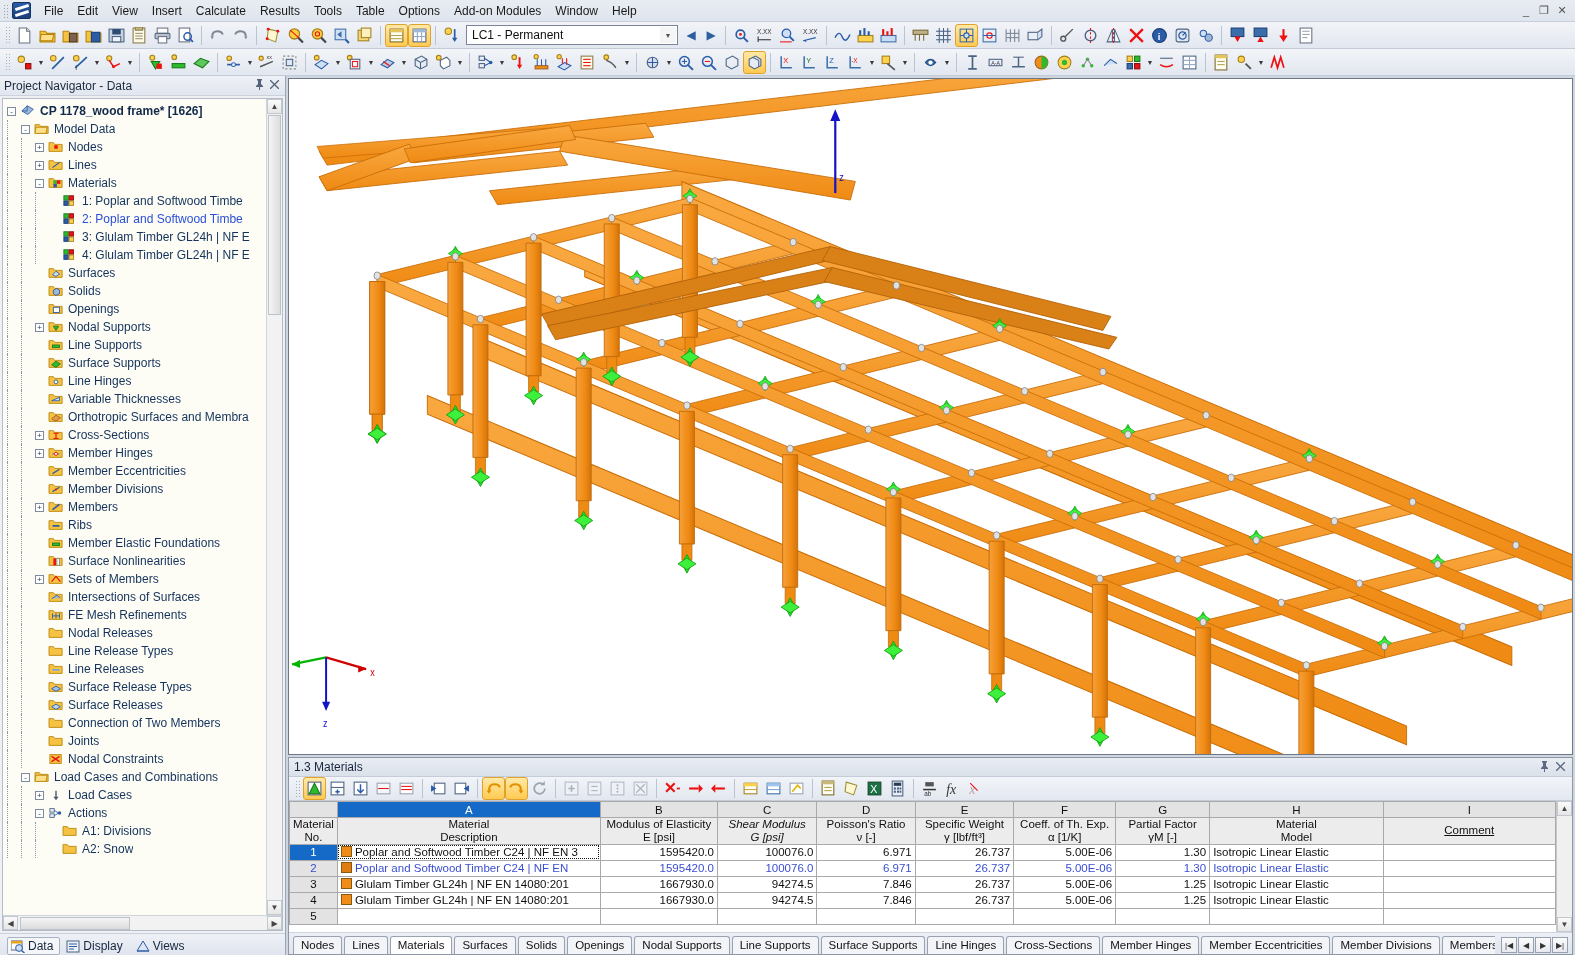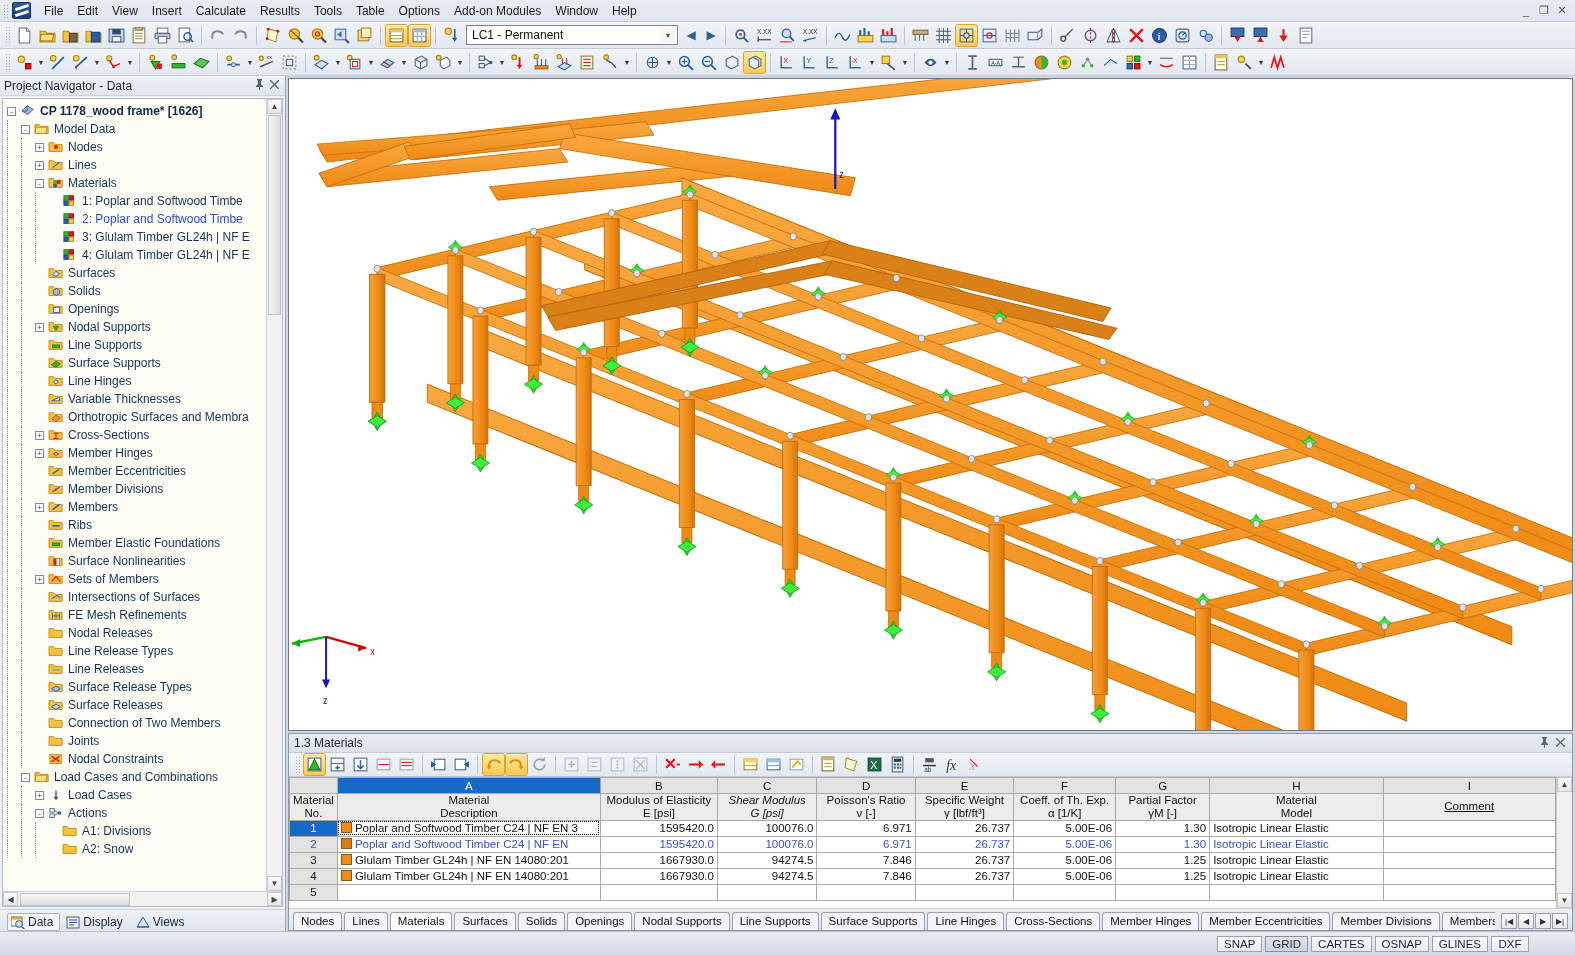--- a/index.html
+++ b/index.html
@@ -2107,25 +2107,13 @@
             <div>|◀</div>
             <div>◀</div>
             <div>▶</div>
             <div>▶|</div>
           </div>
         </div>
       </div>
     </div>
   </div>
 
-  <div class="statusbar">
-    <div class="status-left"></div>
-    <div class="snap-group" id="snap-host">
-        <div class="snap-btn">SNAP</div>
-        <div class="snap-btn on">GRID</div>
-        <div class="snap-btn">CARTES</div>
-        <div class="snap-btn">OSNAP</div>
-        <div class="snap-btn">GLINES</div>
-        <div class="snap-btn">DXF</div>
-      </div>
-    <div class="status-spacer"></div>
-  </div>
 </div>
 
 </body></html>

